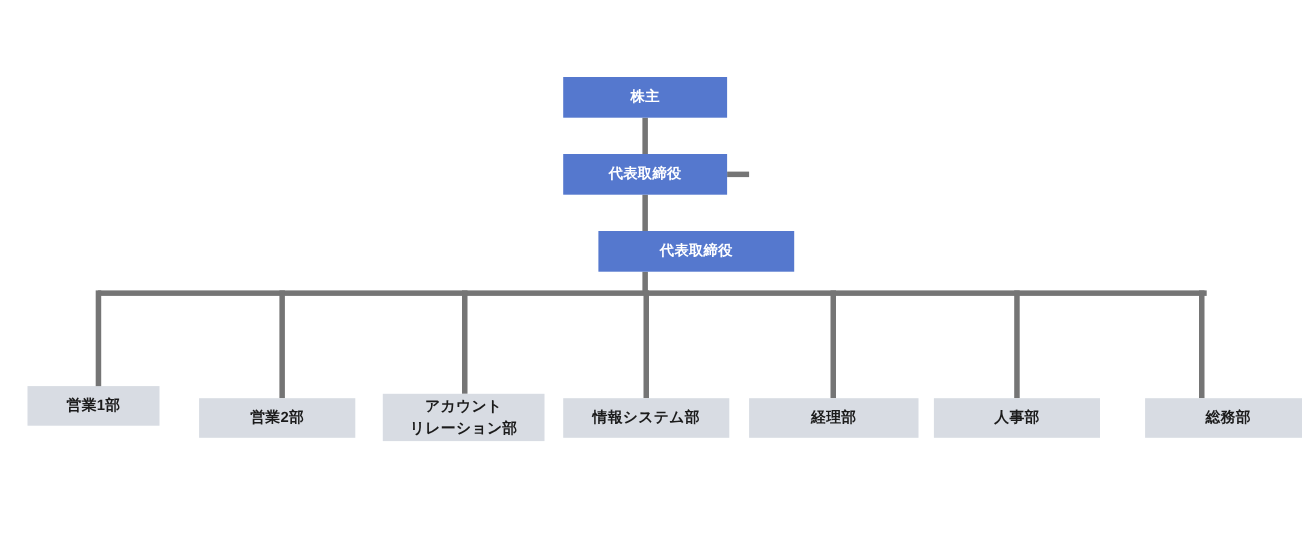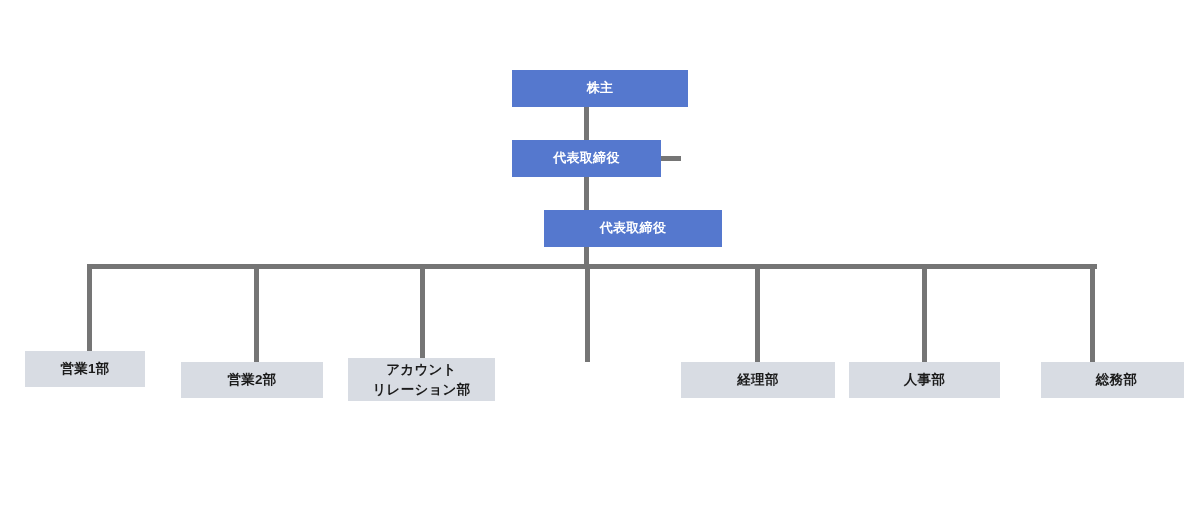--- a/index.html
+++ b/index.html
@@ -71,34 +71,35 @@
   <div class="line line-h" style="left:89px; top:264px; width:1008px;"></div>
 
   <div class="line line-v" style="left:87px;  top:264px; height:98px;"></div>
   <div class="line line-v" style="left:254px; top:264px; height:98px;"></div>
   <div class="line line-v" style="left:420px; top:264px; height:94px;"></div>
   <div class="line line-v" style="left:585px; top:264px; height:98px;"></div>
   <div class="line line-v" style="left:755px; top:264px; height:98px;"></div>
   <div class="line line-v" style="left:922px; top:264px; height:98px;"></div>
   <div class="line line-v" style="left:1090px; top:264px; height:98px;"></div>
 
-  <div class="node node-primary" style="left:512px; top:70px; width:176px; height:37px;text-align:right;">株主</div>
+  <div class="node node-primary" style="left:512px; top:70px; width:149px; height:37px;text-align:right;">株主</div>
 
   <div class="node node-primary" style="left:512px; top:140px; width:149px; height:37px;">代表取締役</div>
 
 
   <div class="node node-primary" style="left:544px; top:210px; width:178px; height:37px;text-align:center;">代表取締役</div>
 
   <div class="node node-dept" style="left:14px; top:351px; width:120px; height:36px;margin-left:11px;">営業1部</div>
 
   <div class="node node-dept" style="left:181px; top:362px; width:142px; height:36px;">営業2部</div>
 
   <div class="node node-dept two-line" style="left:348px; top:358px; width:147px; height:43px;">アカウント
 リレーション部</div>
 
+  <div class="node node-dept" style="left:512px; top:362px; width:151px; height:36px;">情報システム部</div>
 
   <div class="node node-dept" style="left:849px; top:362px; width:151px; height:36px;">人事部</div>
 
   <div class="node node-dept" style="left:681px; top:362px; width:154px; height:36px;">経理部</div>
 
   <div class="node node-dept" style="left:1017px; top:362px; width:151px; height:36px;margin-left:24px;">総務部</div>
 
 </div>
 
 </body></html>

